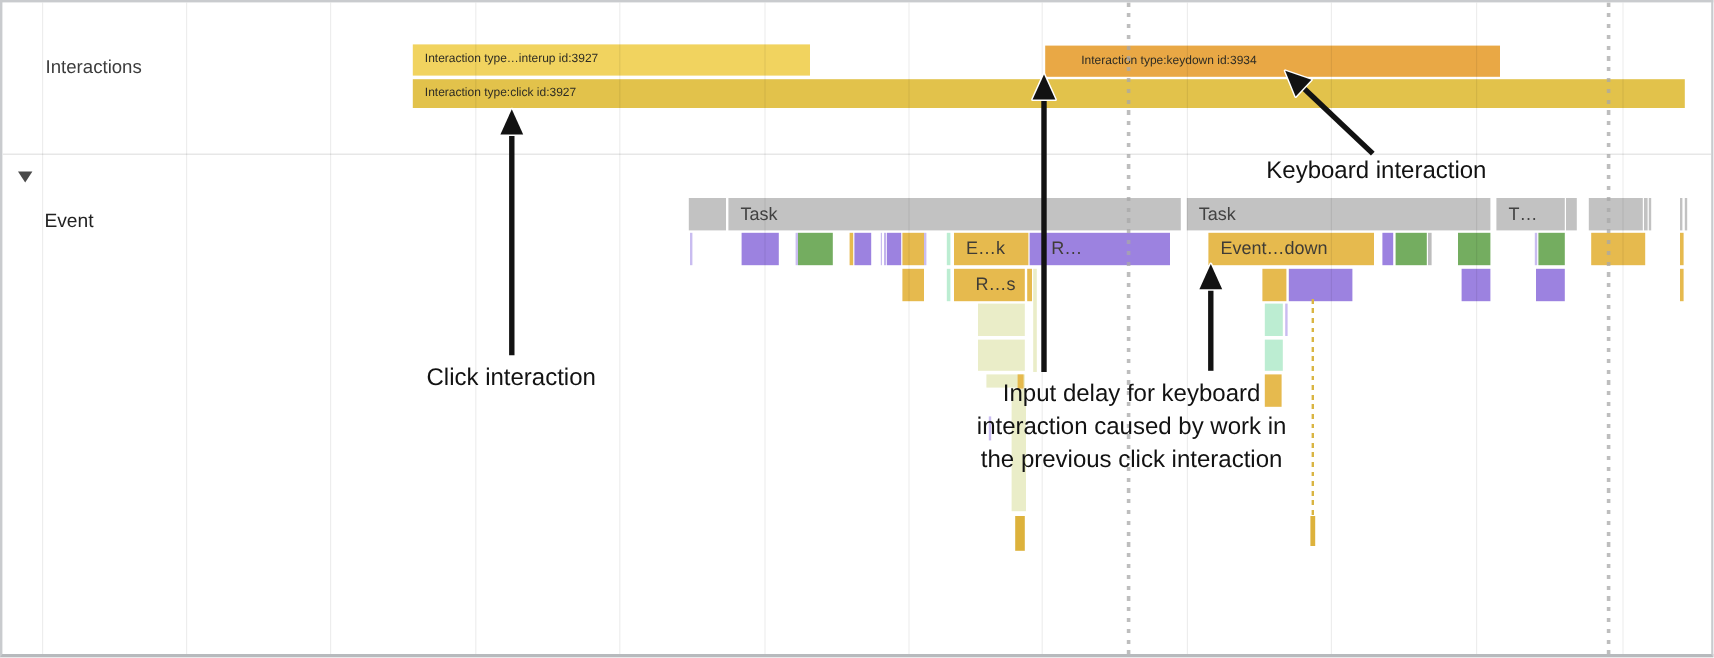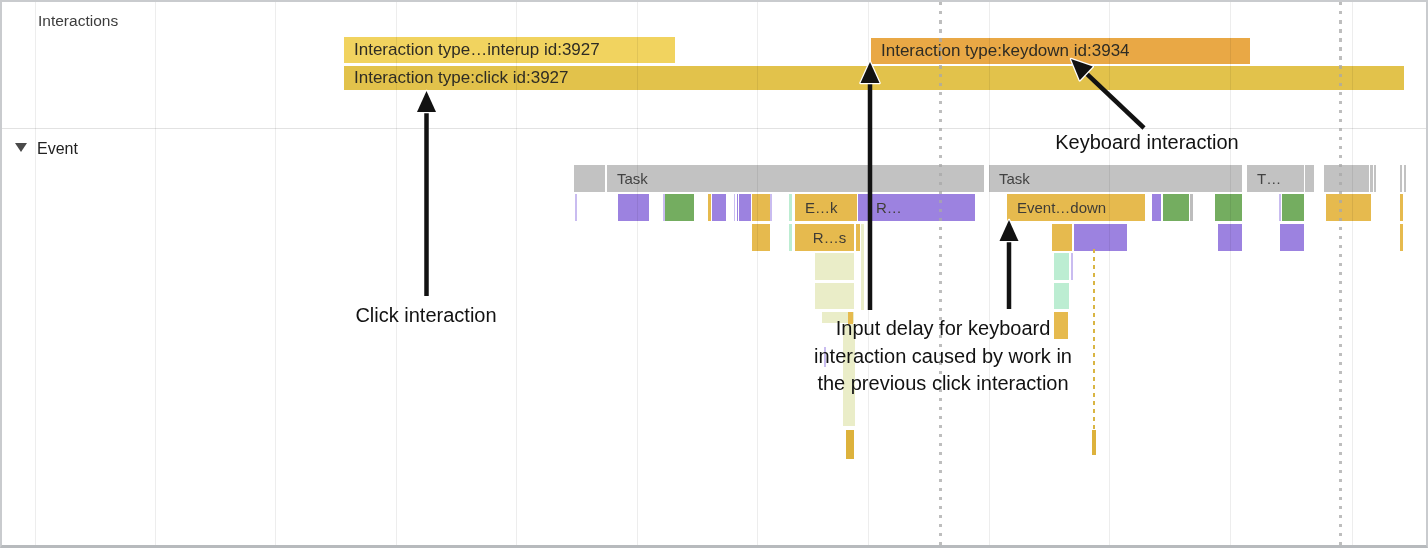--- a/index.html
+++ b/index.html
@@ -5,45 +5,45 @@
   html,body{margin:0;padding:0;background:#fff;}
   .stage{
     position:relative;width:1428px;height:548px;box-sizing:border-box;
     background:#fff;border:2px solid #c9cbce;border-bottom:3px solid #b7babd;
     overflow:hidden;font-family:"Liberation Sans",sans-serif;
   }
   .layer{position:absolute;left:0;top:0;width:100%;height:100%;}
   .gridline{position:absolute;top:0;width:1px;height:100%;background:rgba(0,0,0,0.07);z-index:5;}
   .dottedline{position:absolute;top:0;width:3px;height:100%;z-index:6;}
   .divider{position:absolute;left:0;width:100%;height:1px;background:#e2e2e2;z-index:1;}
-  .track-label{position:absolute;font-size:15.5px;color:#3c3c3c;z-index:4;white-space:nowrap;}
+  .track-label{position:absolute;font-size:15.5px;color:#3c3c3c;z-index:4;white-space:nowrap;margin-top:36px;}
   .tri-down{position:absolute;width:0;height:0;border-left:6.5px solid transparent;
     border-right:6.5px solid transparent;border-top:9px solid #4a4a4a;z-index:4;}
   .ix-bar{position:absolute;z-index:2;overflow:hidden;white-space:nowrap;}
-  .ix-bar span{display:block;font-size:17px;color:#2e2c24;padding-left:10px;}
+  .ix-bar span{display:block;font-size:10px;color:#2e2c24;padding-left:10px;}
   .seg{position:absolute;z-index:2;overflow:hidden;white-space:nowrap;}
   .seg span{display:block;font-size:15px;color:#3f3c36;padding-left:10px;}
   .seg.c-task span{color:#424242;}
   .ann-text{position:absolute;z-index:10;color:#121212;font-size:20px;text-align:center;line-height:27.5px;}
   .ann-click{left:333px;top:300px;width:182px;}
   .ann-keyboard{left:1030px;top:127px;width:230px;}
   .ann-delay{left:780px;top:313px;width:322px;}
   svg.arrows{position:absolute;left:0;top:0;z-index:9;pointer-events:none;}
 </style>
 </head>
 <body>
 
 <div class="stage">
 
   <div class="layer">
       <div class="ix-bar" style="left: 342px; top: 35px; width: 331px; height: 26px; background: rgb(241, 211, 95);">
         <span style="line-height: 26px;">Interaction type…interup id:3927</span>
       </div>
       <div class="ix-bar" style="left: 869px; top: 35.5px; width: 379px; height: 26px; background: rgb(233, 168, 69);">
-        <span style="line-height: 26px;">Interaction type:keydown id:3934</span>
+        <span style="line-height: 26px; margin-left: 20px;">Interaction type:keydown id:3934</span>
       </div>
       <div class="ix-bar" style="left: 342px; top: 64px; width: 1060px; height: 24px; background: rgb(226, 194, 75);">
         <span style="line-height: 24px;">Interaction type:click id:3927</span>
       </div>
       <div class="seg c-task" style="left: 572px; top: 163px; width: 31px; height: 27px; background: rgb(194, 194, 194);"></div>
       <div class="seg c-task" style="left: 605px; top: 163px; width: 377px; height: 27px; background: rgb(194, 194, 194);">
         <span style="line-height: 27px;">Task</span>
       </div>
       <div class="seg c-task" style="left: 987px; top: 163px; width: 253px; height: 27px; background: rgb(194, 194, 194);">
         <span style="line-height: 27px;">Task</span>

